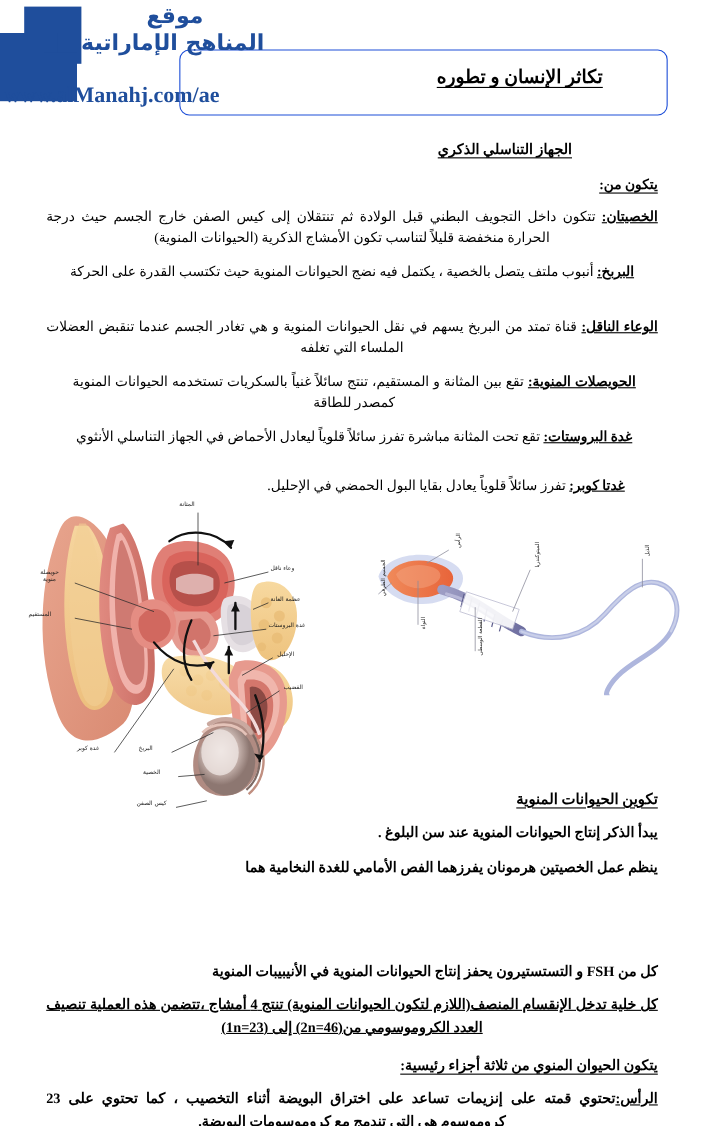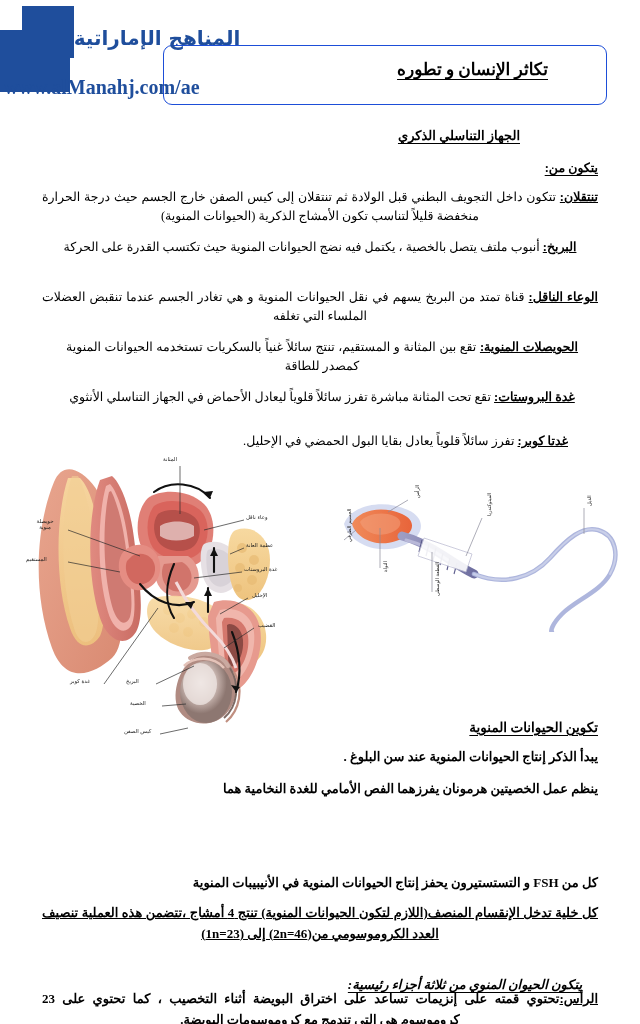--- a/index.html
+++ b/index.html
@@ -60,35 +60,36 @@
 </style>
 </head>
 <body>
 
 <div class="page">
 
   <div class="wm">
     <div class="wm-sq-a"></div>
     <div class="wm-sq-b"></div>
     <div class="wm-sq-c"></div>
+    <div class="wm-t1">موقع</div>
     <div class="wm-t2">المناهج الإماراتية</div>
     <div class="wm-url">www.alManahj.com/ae</div>
   </div>
 
   <div class="titlebox">
     <div class="tt">تكاثر الإنسان و تطوره</div>
   </div>
 
   <div class="sect ctr hd" style="left:120px;top:128px;width:400px;">الجهاز التناسلي الذكري</div>
 
   <div class="sect hd" style="right:42px;top:160px;font-size:12.5px;">يتكون من:</div>
 
   <div class="sect" style="right:42px;top:188px;width:556px;">
     <p class="p just" style="margin:0;">
-      <u class="b">تنتقلان:</u>
+      <u class="b">الخصيتان:</u>
       <span>تتكون داخل التجويف البطني قبل الولادة ثم تنتقلان إلى كيس الصفن خارج الجسم حيث درجة الحرارة منخفضة قليلاً لتناسب تكون الأمشاج الذكرية (الحيوانات المنوية)</span>
     </p>
   </div>
 
   <div class="sect" style="right:42px;top:238px;width:556px;">
     <p class="p just" style="margin:0;">
       <u class="b">البربخ:</u>
       <span>أنبوب ملتف يتصل بالخصية ، يكتمل فيه نضج الحيوانات المنوية حيث تكتسب القدرة على الحركة</span>
     </p>
   </div>
@@ -324,21 +325,21 @@
 
   <div class="sect" style="right:42px;top:872px;width:556px;">
     <p class="pb" style="margin:0;text-align:right;">كل من  FSH و  التستستيرون يحفز إنتاج الحيوانات المنوية في الأنيبيبات المنوية</p>
   </div>
 
   <div class="sect" style="right:42px;top:902px;width:556px;">
     <p class="pb just" style="margin:0;text-decoration:underline;">كل خلية تدخل الإنقسام المنصف(اللازم لتكون الحيوانات المنوية) تنتج 4 أمشاج ،تتضمن هذه العملية تنصيف العدد الكروموسومي من(2n=46) إلى (1n=23)</p>
   </div>
 
   <div class="sect" style="right:42px;top:958px;width:556px;">
-    <p class="pb" style="margin:16px;text-align:right;text-decoration:underline;text-underline-offset:3px;font-style:italic;">يتكون الحيوان المنوي من ثلاثة أجزاء رئيسية:</p>
+    <p class="pb" style="margin:0;text-align:right;text-decoration:underline;text-underline-offset:3px;">يتكون الحيوان المنوي من ثلاثة أجزاء رئيسية:</p>
   </div>
 
   <div class="sect" style="right:42px;top:988px;width:556px;">
     <p class="pb just" style="margin:0;">
       <u>الرأس:</u><span>تحتوي قمته على إنزيمات تساعد على اختراق البويضة أثناء التخصيب ، كما تحتوي على 23 كروموسوم هي التي تندمج مع كروموسومات البويضة.</span>
     </p>
   </div>
 
 </div>
 

